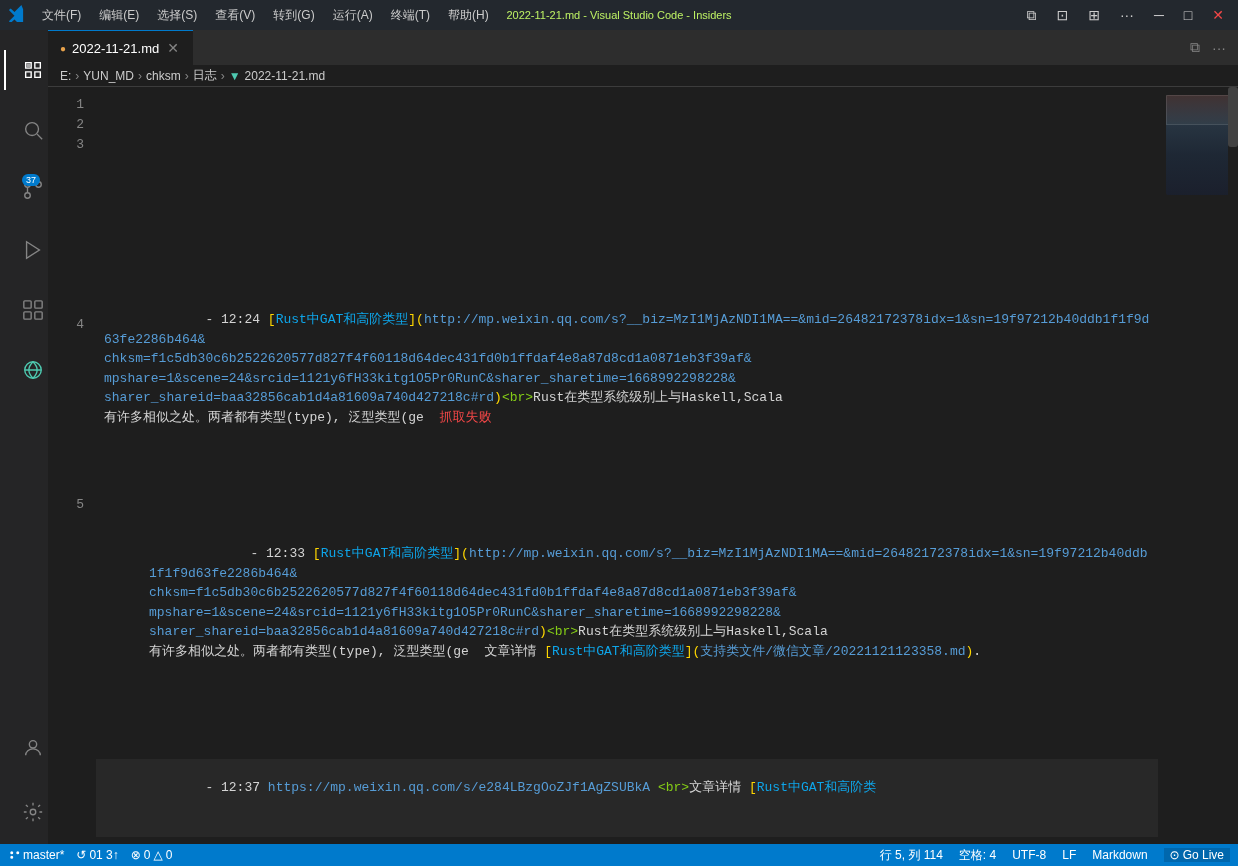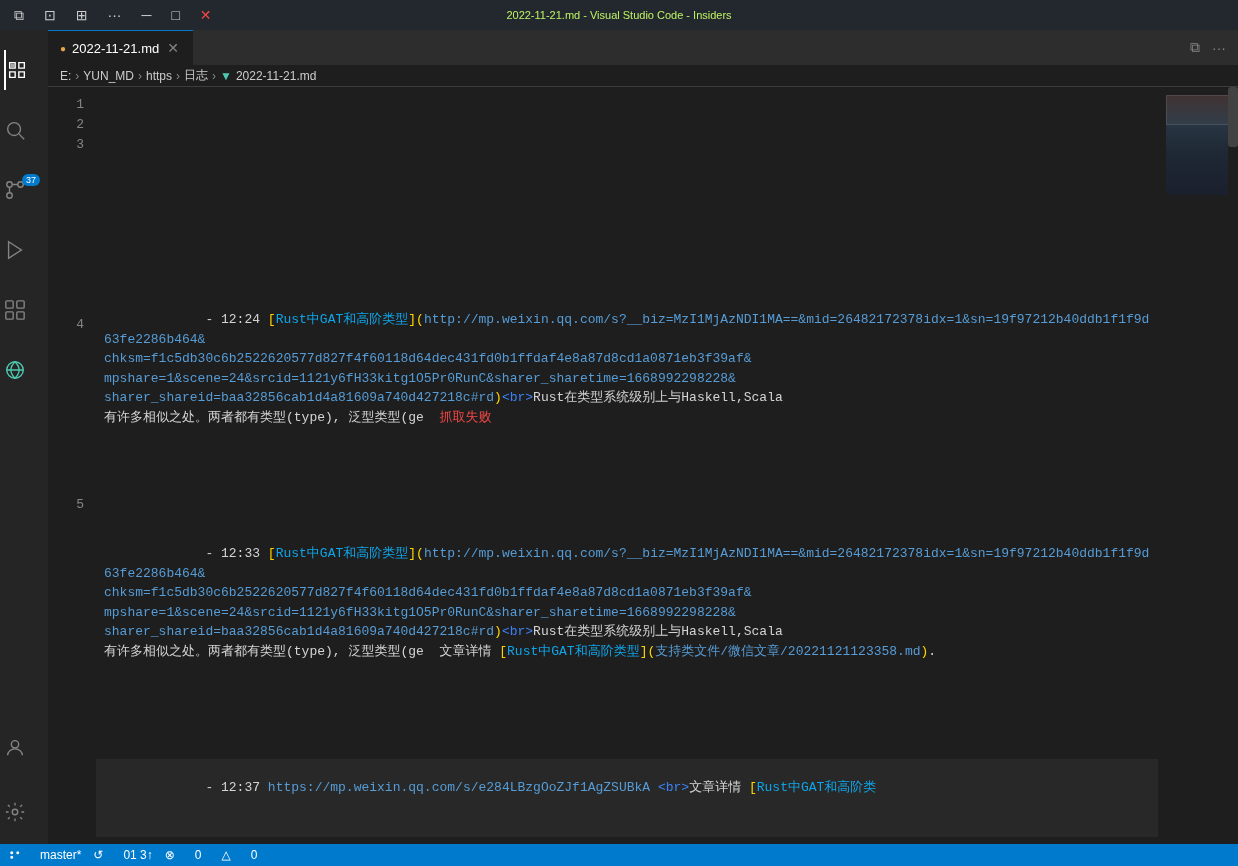--- a/index.html
+++ b/index.html
@@ -79,21 +79,21 @@
       flex-direction: column;
       align-items: center;
       padding-top: 4px;
       flex-shrink: 0;
     }
     .activity-icon {
       width: 40px;
       height: 40px;
       display: flex;
       align-items: center;
-      justify-content: flex-start;
+      justify-content: flex-end;
       color: #858585;
       font-size: 20px;
       cursor: pointer;
       margin-bottom: 4px;
       position: relative;
       margin-top: 16px;
     }
     .activity-icon.active { color: #ffffff; border-left: 2px solid #ffffff; }
     .activity-icon .badge {
       position: absolute;
@@ -222,21 +222,21 @@
       padding: 0 8px;
       display: flex;
       align-items: flex-start;
     }
     .code-line.active-line {
       background: #282828;
     }
 
     
     .md-text { color: #d4d4d4; }
-    .md-tag { color: #3b82f6; text-align: center; }
+    .md-tag { color: #84cc16; text-align: center; }
     .md-bracket { color: #ffd700; }
     .md-link-text { color: #0ea5e9; }
     .md-url-blue { color: #569cd6; }
 
     
     .minimap {
       width: 80px;
       background: #1e1e1e;
       flex-shrink: 0;
       overflow: hidden;
@@ -261,21 +261,21 @@
     }
     .status-right {
       margin-left: auto;
       display: flex;
       align-items: center;
       gap: 16px;
     }
     .status-item {
       display: flex;
       align-items: center;
-      gap: 20px;
+      gap: 3px;
       cursor: pointer;
     }
 
     .scrollbar-track {
       position: absolute;
       right: 0;
       top: 0;
       width: 10px;
       height: 100%;
       background: #1e1e1e;
@@ -287,20 +287,37 @@
       width: 10px;
       height: 60px;
       background: #424242;
       border-radius: 3px;
     }
   </style>
 </head>
 <body>
 
 <div class="title-bar">
+  <div class="title-bar-left">
+    <div class="title-bar-logo">
+      <svg width="18" height="18" viewBox="0 0 100 100" fill="none">
+        <path d="M74.5 5.5L36 44 15 25 5 34l31 31L5 96l10 9 21-19 38 38.5 10-4v-91z" fill="#007acc"></path>
+      </svg>
+    </div>
+    <div class="title-bar-menu">
+      <span class="menu-item">文件(F)</span>
+      <span class="menu-item">编辑(E)</span>
+      <span class="menu-item">选择(S)</span>
+      <span class="menu-item">查看(V)</span>
+      <span class="menu-item">转到(G)</span>
+      <span class="menu-item">运行(A)</span>
+      <span class="menu-item">终端(T)</span>
+      <span class="menu-item">帮助(H)</span>
+    </div>
+  </div>
   <div class="title-bar-center">2022-11-21.md - Visual Studio Code - Insiders</div>
   <div class="title-bar-right">
     <span class="window-btn">⧉</span>
     <span class="window-btn">⊡</span>
     <span class="window-btn">⊞</span>
     <span class="window-btn">···</span>
     <span class="window-btn">─</span>
     <span class="window-btn">□</span>
     <span class="window-btn" style="color:#f44747">✕</span>
   </div>
@@ -378,21 +395,21 @@
         <span class="tab-action-btn">⧉</span>
         <span class="tab-action-btn">···</span>
       </div>
     </div>
 
     <div class="breadcrumb">
       <span>E:</span>
       <span class="breadcrumb-sep">›</span>
       <span>YUN_MD</span>
       <span class="breadcrumb-sep">›</span>
-      <span>https</span>
+      <span>chksm</span>
       <span class="breadcrumb-sep">›</span>
       <span>日志</span>
       <span class="breadcrumb-sep">›</span>
       <span style="color:#4ec9b0">▼</span>
       <span style="color:#cccccc;">2022-11-21.md</span>
     </div>
 
     <div class="editor">
       <div class="line-numbers">
         <div>1</div>
@@ -409,21 +426,21 @@
         <div class="code-line">&nbsp;</div>
 
         
 
         
         <div class="code-line" style="flex-wrap:wrap; white-space:pre-wrap; word-break:break-all; display:block; padding:0 8px;">
           <span class="md-text">   - 12:24 </span><span class="md-bracket">[</span><span class="md-link-text">Rust中GAT和高阶类型</span><span class="md-bracket">]</span><span class="md-bracket">(</span><span class="md-url-blue">http://mp.weixin.qq.com/s?__biz=MzI1MjAzNDI1MA==&amp;mid=26482172378idx=1&amp;sn=19f97212b40ddb1f1f9d63fe2286b464&amp;</span><br><span class="md-url-blue">chksm=f1c5db30c6b2522620577d827f4f60118d64dec431fd0b1ffdaf4e8a87d8cd1a0871eb3f39af&amp;</span><br><span class="md-url-blue">mpshare=1&amp;scene=24&amp;srcid=1121y6fH33kitg1O5Pr0RunC&amp;sharer_sharetime=1668992298228&amp;</span><br><span class="md-url-blue">sharer_shareid=baa32856cab1d4a81609a740d427218c#rd</span><span class="md-bracket">)</span><span class="md-tag">&lt;br&gt;</span><span class="md-text">Rust在类型系统级别上与Haskell,Scala</span><br><span class="md-text">有许多相似之处。两者都有类型(type), 泛型类型(ge  </span><span style="color:#f44747;">抓取失败</span>
         </div>
 
         
-        <div class="code-line" style="flex-wrap:wrap; white-space:pre-wrap; word-break:break-all; display:block; padding:0 8px;">
+        <div class="code-line" style="flex-wrap:wrap; white-space:pre-wrap; word-break:break-all; display:block; padding:0 8px;margin-left:45px;">
           <span class="md-text">   - 12:33 </span><span class="md-bracket">[</span><span class="md-link-text">Rust中GAT和高阶类型</span><span class="md-bracket">]</span><span class="md-bracket">(</span><span class="md-url-blue">http://mp.weixin.qq.com/s?__biz=MzI1MjAzNDI1MA==&amp;mid=26482172378idx=1&amp;sn=19f97212b40ddb1f1f9d63fe2286b464&amp;</span><br><span class="md-url-blue">chksm=f1c5db30c6b2522620577d827f4f60118d64dec431fd0b1ffdaf4e8a87d8cd1a0871eb3f39af&amp;</span><br><span class="md-url-blue">mpshare=1&amp;scene=24&amp;srcid=1121y6fH33kitg1O5Pr0RunC&amp;sharer_sharetime=1668992298228&amp;</span><br><span class="md-url-blue">sharer_shareid=baa32856cab1d4a81609a740d427218c#rd</span><span class="md-bracket">)</span><span class="md-tag">&lt;br&gt;</span><span class="md-text">Rust在类型系统级别上与Haskell,Scala</span><br><span class="md-text">有许多相似之处。两者都有类型(type), 泛型类型(ge  文章详情 </span><span class="md-bracket">[</span><span class="md-link-text">Rust中GAT和高阶类型</span><span class="md-bracket">]</span><span class="md-bracket">(</span><span class="md-url-blue">支持类文件/微信文章/20221121123358.md</span><span class="md-bracket">)</span><span class="md-text">.</span>
         </div>
 
         
         <div class="code-line active-line" style="flex-wrap:wrap; white-space:pre-wrap; word-break:break-all; display:block; padding:0 8px; background:#282828;">
           <span class="md-text">   - 12:37 </span><span class="md-url-blue">https://mp.weixin.qq.com/s/e284LBzgOoZJf1AgZSUBkA</span><span class="md-text"> </span><span class="md-tag">&lt;br&gt;</span><span class="md-text">文章详情 </span><span class="md-bracket">[</span><span class="md-link-text">Rust中GAT和高阶类</span><br>
         </div>
 
       </div>
 
@@ -454,13 +471,34 @@
       <span>↺</span>
       <span>01 3↑</span>
     </div>
     <div class="status-item">
       <span>⊗</span>
       <span>0</span>
       <span>△</span>
       <span>0</span>
     </div>
   </div>
+  <div class="status-right">
+    <div class="status-item">
+      <span>行 5, 列 114</span>
+    </div>
+    <div class="status-item">
+      <span>空格: 4</span>
+    </div>
+    <div class="status-item">
+      <span>UTF-8</span>
+    </div>
+    <div class="status-item">
+      <span>LF</span>
+    </div>
+    <div class="status-item">
+      <span>Markdown</span>
+    </div>
+    <div class="status-item" style="background:rgba(0,0,0,0.15); padding:0 6px;">
+      <span>⊙</span>
+      <span>Go Live</span>
+    </div>
+  </div>
 </div>
 
 </body></html>

